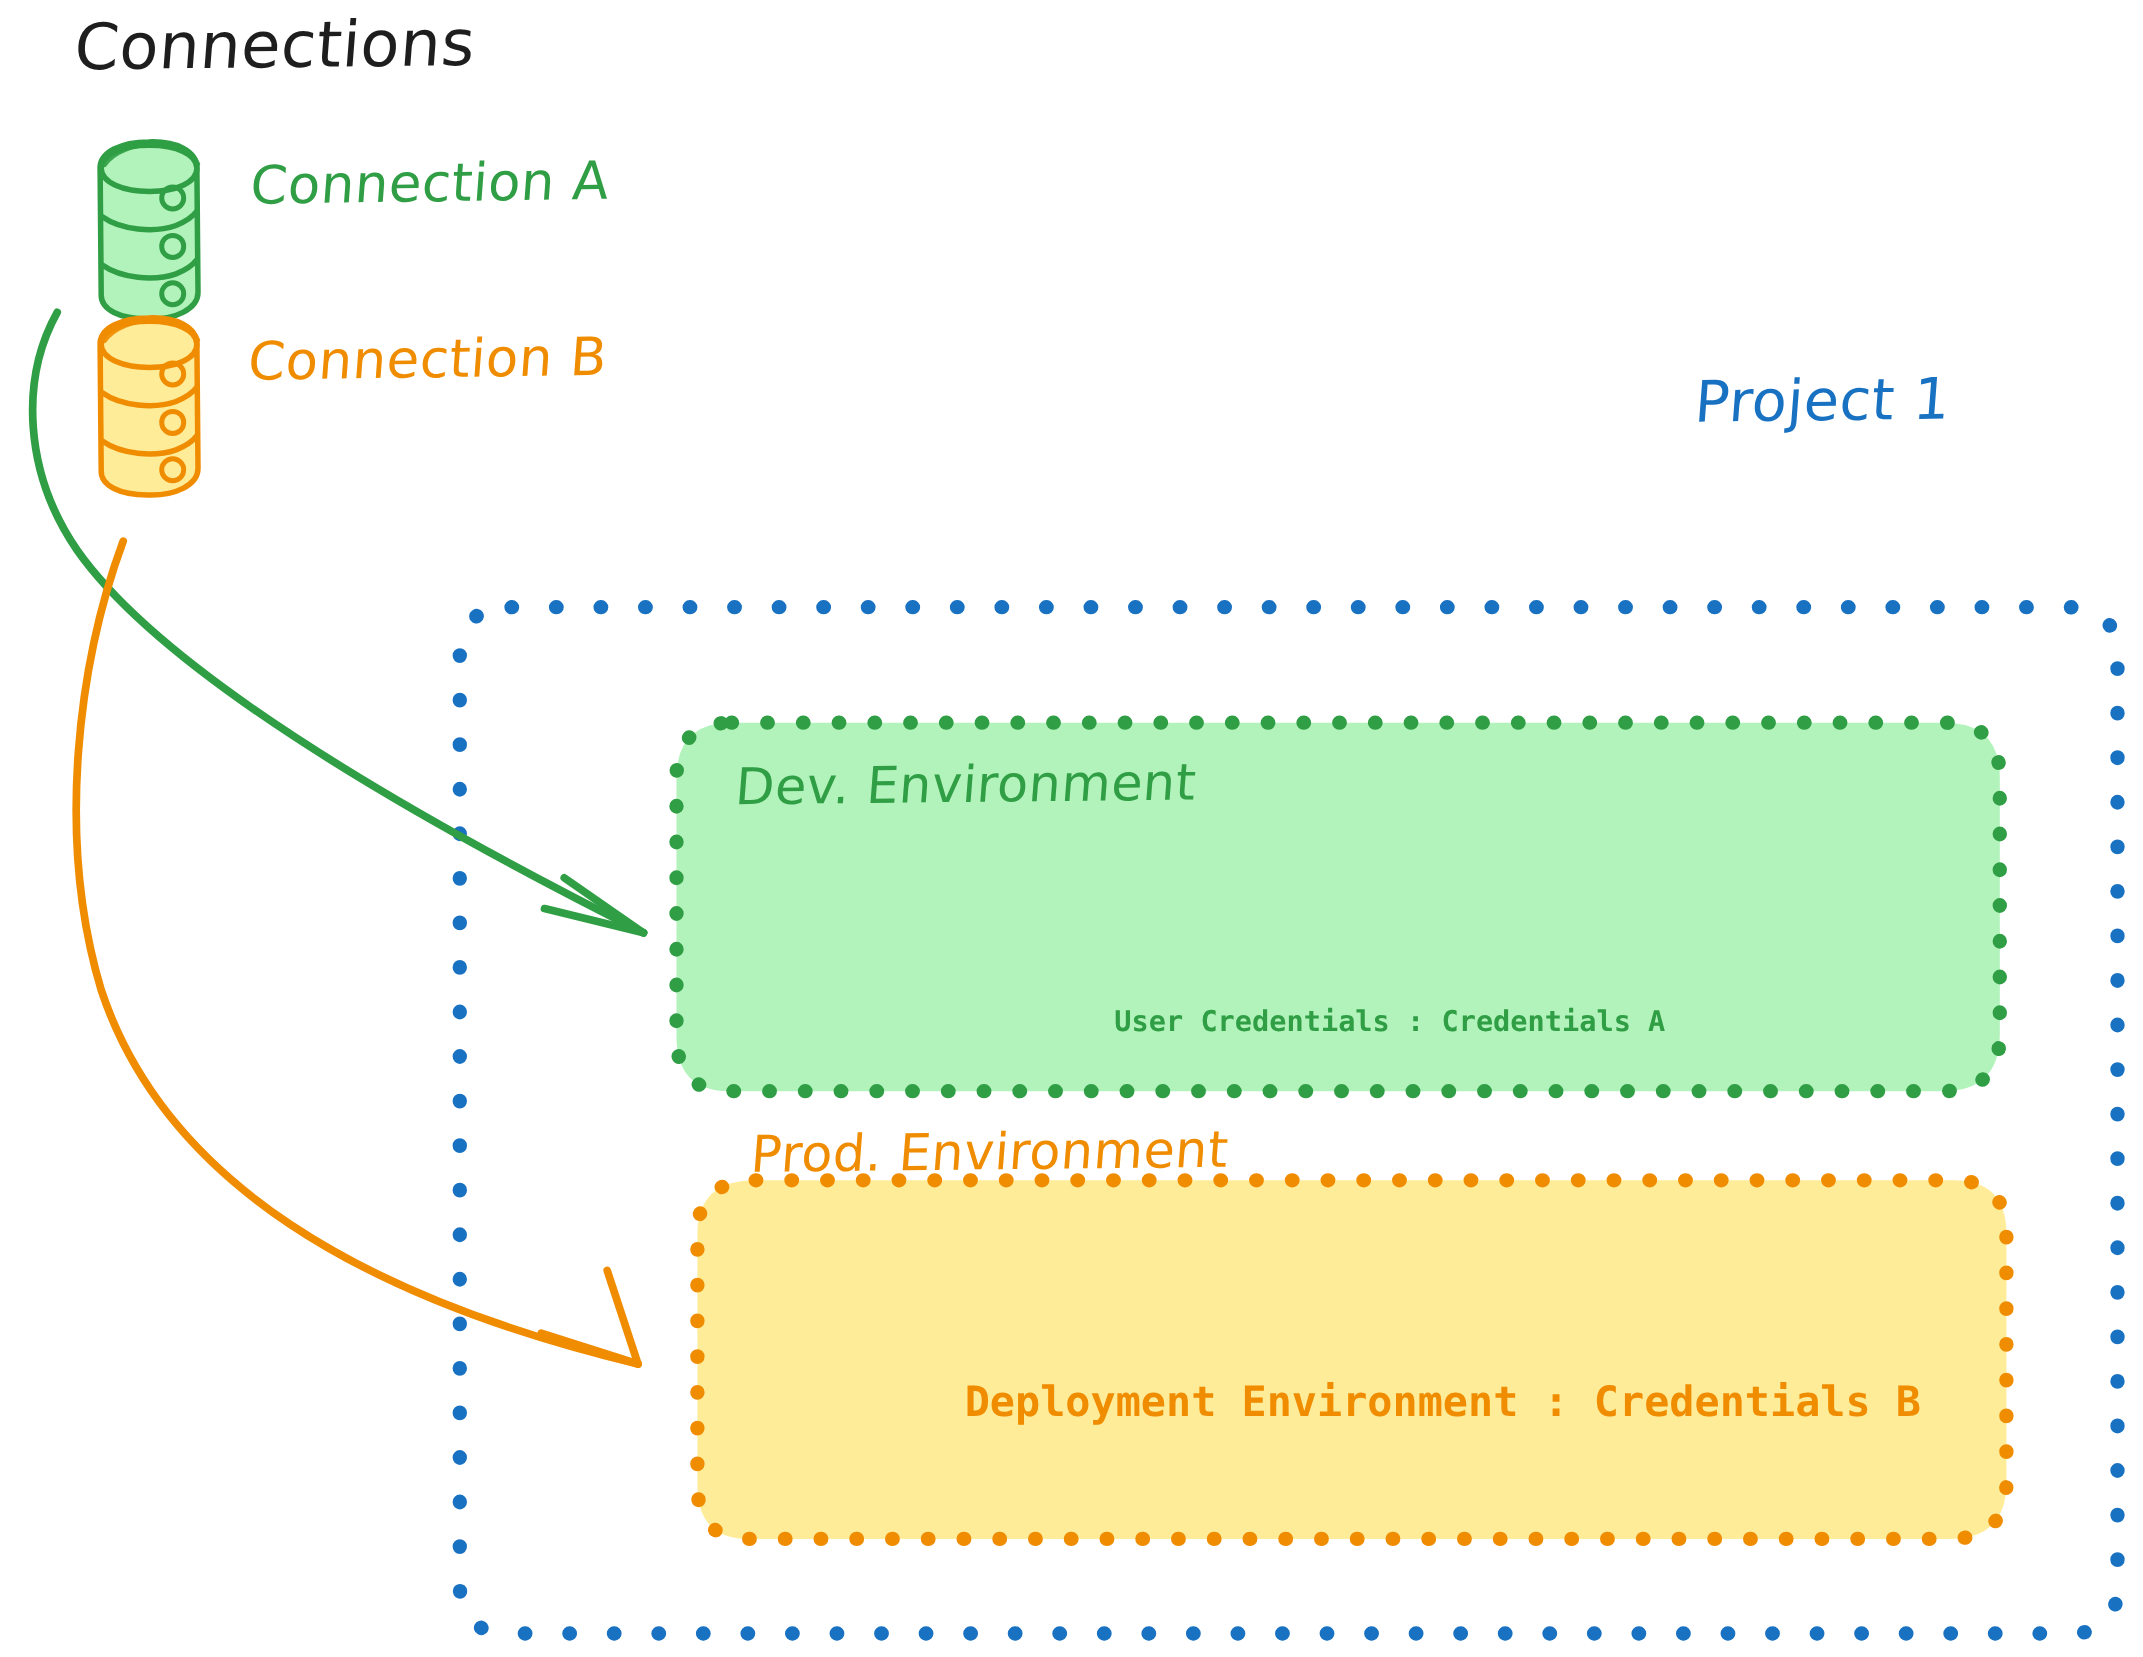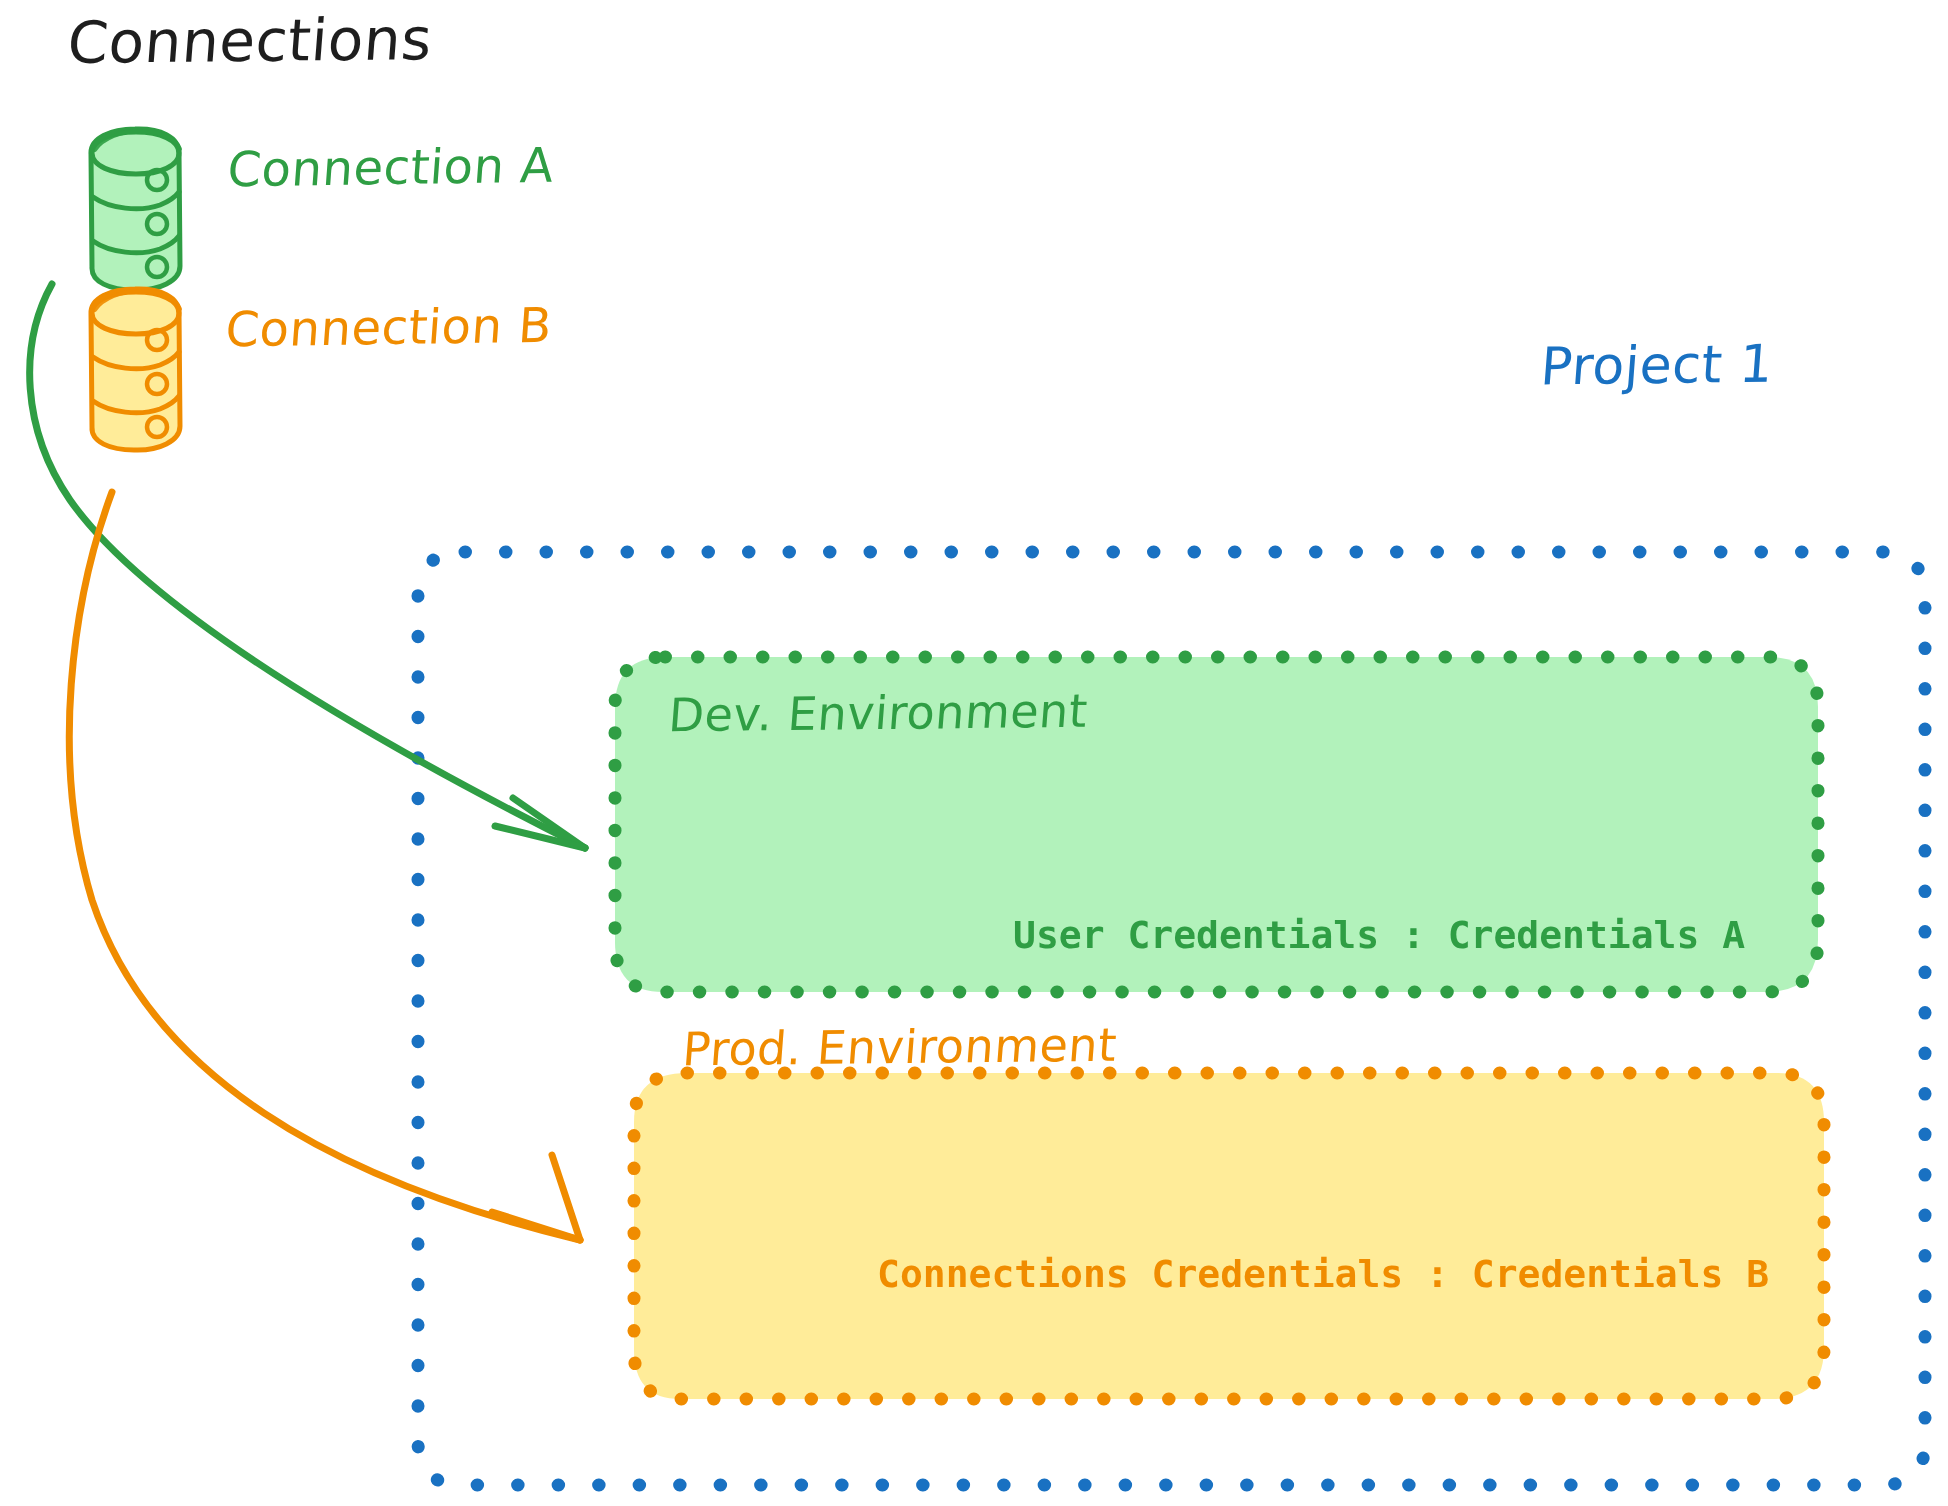--- a/index.html
+++ b/index.html
@@ -79,21 +79,21 @@
     left: 683px;
     top: 1024px;
     font-size: 46px;
     color: #f08c00;
     letter-spacing: 0.5px;
     transform: skewX(-5deg) rotate(-0.6deg);
   }
   #t-dev-cred {
     left: 1013px;
     top: 916px;
-    font-size: 38px;
+    font-size: 26px;
     color: #2f9e44;
     letter-spacing: 0px;
   }
   #t-prod-cred {
     left: 877px;
     top: 1255px;
     font-size: 38px;
     color: #f08c00;
     letter-spacing: 0px;
   }
@@ -231,15 +231,15 @@
   <div class="txt hand" id="t-conn-b-label">Connection B</div>
 
   <div class="txt hand" id="t-project-label">Project 1</div>
 
   <div class="txt hand" id="t-dev-env-title">Dev. Environment</div>
 
   <div class="txt mono" id="t-dev-cred">User Credentials : Credentials A</div>
 
   <div class="txt hand" id="t-prod-env-title">Prod. Environment</div>
 
-  <div class="txt mono" id="t-prod-cred">Connections Credentials : Credentials B</div>
+  <div class="txt mono" id="t-prod-cred">Deployment Environment : Credentials B</div>
 
 </div>
 
 </body></html>

